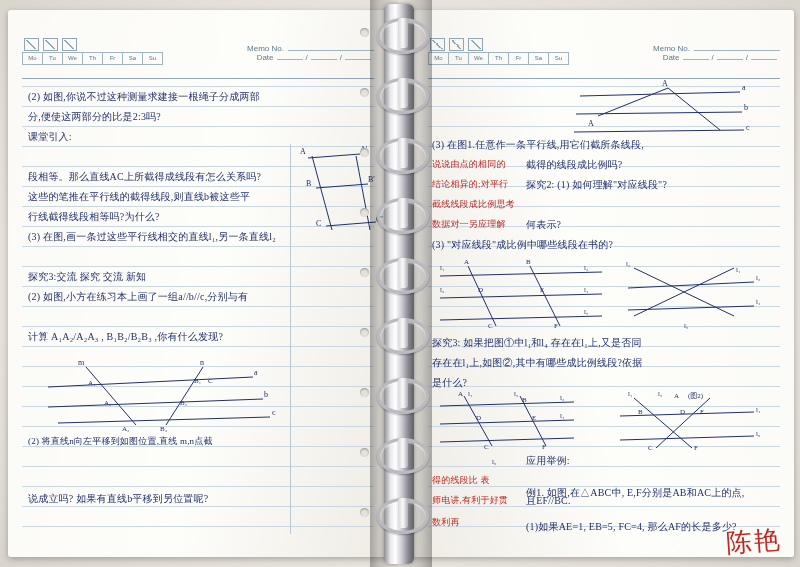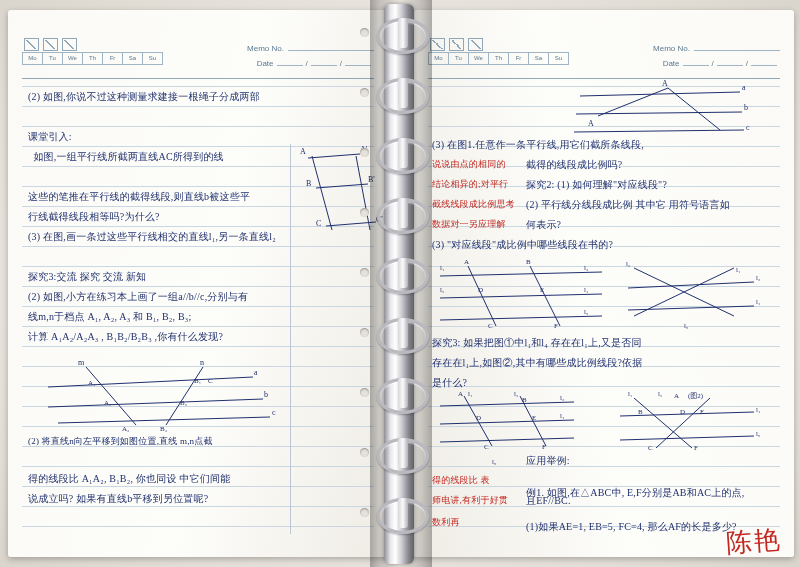--- a/index.html
+++ b/index.html
@@ -45,21 +45,21 @@
   .wmark span{
     width:13px;height:11px;border:1px solid #8fa7b8;display:block;position:relative;
   }
   .wmark span:after{
     content:"";position:absolute;left:1px;top:1px;right:1px;bottom:1px;
     background:
       linear-gradient(45deg,transparent 45%, #8fa7b8 45%, #8fa7b8 55%, transparent 55%);
   }
   .memo{position:absolute;right:0;top:6px;text-align:right;font-size:8px;color:#5b7a90;}
   .memo .ln{display:inline-block;border-bottom:1px solid #9fb4c4;width:86px;margin-left:4px;}
-  .memo .row2{margin-top:6px;}
+  .memo .row2{}
   .memo .ln2{display:inline-block;border-bottom:1px solid #9fb4c4;width:26px;margin:0 3px;}
   .hdrline{position:absolute;left:14px;right:14px;height:0;border-top:1.5px solid #8fa7b8;}
 
   
   .hw{
     position:absolute;font-family:"Liberation Serif", serif;
     color:#1b2a63;white-space:pre;letter-spacing:0.2px;
   }
   .hw.blue{color:#20306e;}
   .hw.red{color:#c2261f;}
@@ -161,31 +161,30 @@
         <div><span>Memo No.</span><span class="ln"></span></div>
         <div class="row2"><span>Date</span><span class="ln2"></span><span>/</span><span class="ln2"></span><span>/</span><span class="ln2"></span></div>
       </div>
     </div>
     <div class="hdrline" style="top:68px"></div>
 
     <div class="vdiv" style="left:282px;top:134px;height:110px"></div>
     <div class="vdiv" style="left:282px;top:244px;height:280px"></div>
 
     <div class="hw blue sz10" style="left:20px;top:80px">(2) 如图,你说不过这种测量求建接一根绳子分成两部</div>
+    <div class="hw blue sz10" style="left:20px;top:100px">分,便使这两部分的比是2:3吗?</div>
     <div class="hw blue sz10" style="left:20px;top:120px">课堂引入:</div>
-    <div class="hw blue sz10" style="left:20px;top:140px">  如图,一组平行线所截两直线AC所得到的线</div>
+    <div class="hw blue sz10" style="left:20px;top:160px">段相等。那么直线AC上所截得成线段有怎么关系吗?</div>
     <div class="hw blue sz10" style="left:20px;top:180px">这些的笔推在平行线的截得线段,则直线b被这些平</div>
     <div class="hw blue sz10" style="left:20px;top:200px">行线截得线段相等吗?为什么?</div>
     <div class="hw blue sz10" style="left:20px;top:220px">(3) 在图,画一条过这些平行线相交的直线l₁,另一条直线l₂</div>
     <div class="hw blue sz10" style="left:20px;top:260px">探究3:交流 探究 交流 新知</div>
     <div class="hw blue sz10" style="left:20px;top:280px">(2) 如图,小方在练习本上画了一组a//b//c,分别与有</div>
-    <div class="hw blue sz10" style="left:20px;top:300px">线m,n于档点 A₁, A₂, A₃ 和 B₁, B₂, B₃;</div>
     <div class="hw blue sz10" style="left:20px;top:320px">计算 A₁A₂/A₂A₃ , B₁B₂/B₂B₃ ,你有什么发现?</div>
     <div class="hw blue sz9" style="left:20px;top:425px">(2) 将直线n向左平移到如图位置,直线 m,n点截</div>
-    <div class="hw blue sz10" style="left:20px;top:462px">得的线段比 A₁A₂, B₁B₂, 你也同设 中它们间能</div>
     <div class="hw blue sz10" style="left:20px;top:482px">说成立吗? 如果有直线b平移到另位置呢?</div>
     <div class="hw blue sz10" style="left:20px;top:502px"></div>
 
     <svg style="left:290px;top:132px" width="84" height="110">
       <line x1="14" y1="14" x2="34" y2="88" stroke="#20306e" stroke-width="1"></line>
       <line x1="58" y1="14" x2="72" y2="88" stroke="#20306e" stroke-width="1"></line>
       <line x1="10" y1="16" x2="62" y2="12" stroke="#20306e" stroke-width="1"></line>
       <line x1="18" y1="46" x2="70" y2="42" stroke="#20306e" stroke-width="1"></line>
       <line x1="28" y1="84" x2="78" y2="80" stroke="#20306e" stroke-width="1"></line>
       <text x="2" y="12" font-size="8" fill="#20306e" font-family="Liberation Serif, serif">A</text>
@@ -275,21 +274,20 @@
       <text x="92" y="4" font-size="8" fill="#20306e" font-family="Liberation Serif, serif">A</text>
       <text x="172" y="8" font-size="8" fill="#20306e" font-family="Liberation Serif, serif">a</text>
       <text x="174" y="28" font-size="8" fill="#20306e" font-family="Liberation Serif, serif">b</text>
       <text x="176" y="48" font-size="8" fill="#20306e" font-family="Liberation Serif, serif">c</text>
       <text x="18" y="44" font-size="8" fill="#20306e" font-family="Liberation Serif, serif">A</text>
     </svg>
 
     <div class="hw blue sz10" style="left:18px;top:128px">(3) 在图1.任意作一条平行线,用它们截所条线段,</div>
     <div class="hw blue sz10" style="left:112px;top:148px">截得的线段成比例吗?</div>
     <div class="hw blue sz10" style="left:112px;top:168px">探究2: (1) 如何理解"对应线段"?</div>
-    <div class="hw blue sz10" style="left:112px;top:188px">(2) 平行线分线段成比例 其中它 用符号语言如</div>
     <div class="hw blue sz10" style="left:112px;top:208px">何表示?</div>
     <div class="hw blue sz10" style="left:18px;top:228px">(3) "对应线段"成比例中哪些线段在书的?</div>
     <div class="hw blue sz10" style="left:18px;top:326px">探究3: 如果把图①中l₁和l₄ 存在在l₁上,又是否同</div>
     <div class="hw blue sz10" style="left:18px;top:346px">存在在l₁上,如图②,其中有哪些成比例线段?依据</div>
     <div class="hw blue sz10" style="left:18px;top:366px">是什么?</div>
     <div class="hw blue sz10" style="left:112px;top:444px">应用举例:</div>
     <div class="hw blue sz10" style="left:112px;top:476px">例1. 如图,在△ABC中, E,F分别是AB和AC上的点,</div>
     <div class="hw blue sz10" style="left:112px;top:484px">且EF//BC.</div>
     <div class="hw blue sz10" style="left:112px;top:510px">(1)如果AE=1, EB=5, FC=4, 那么AF的长是多少?</div>
 

